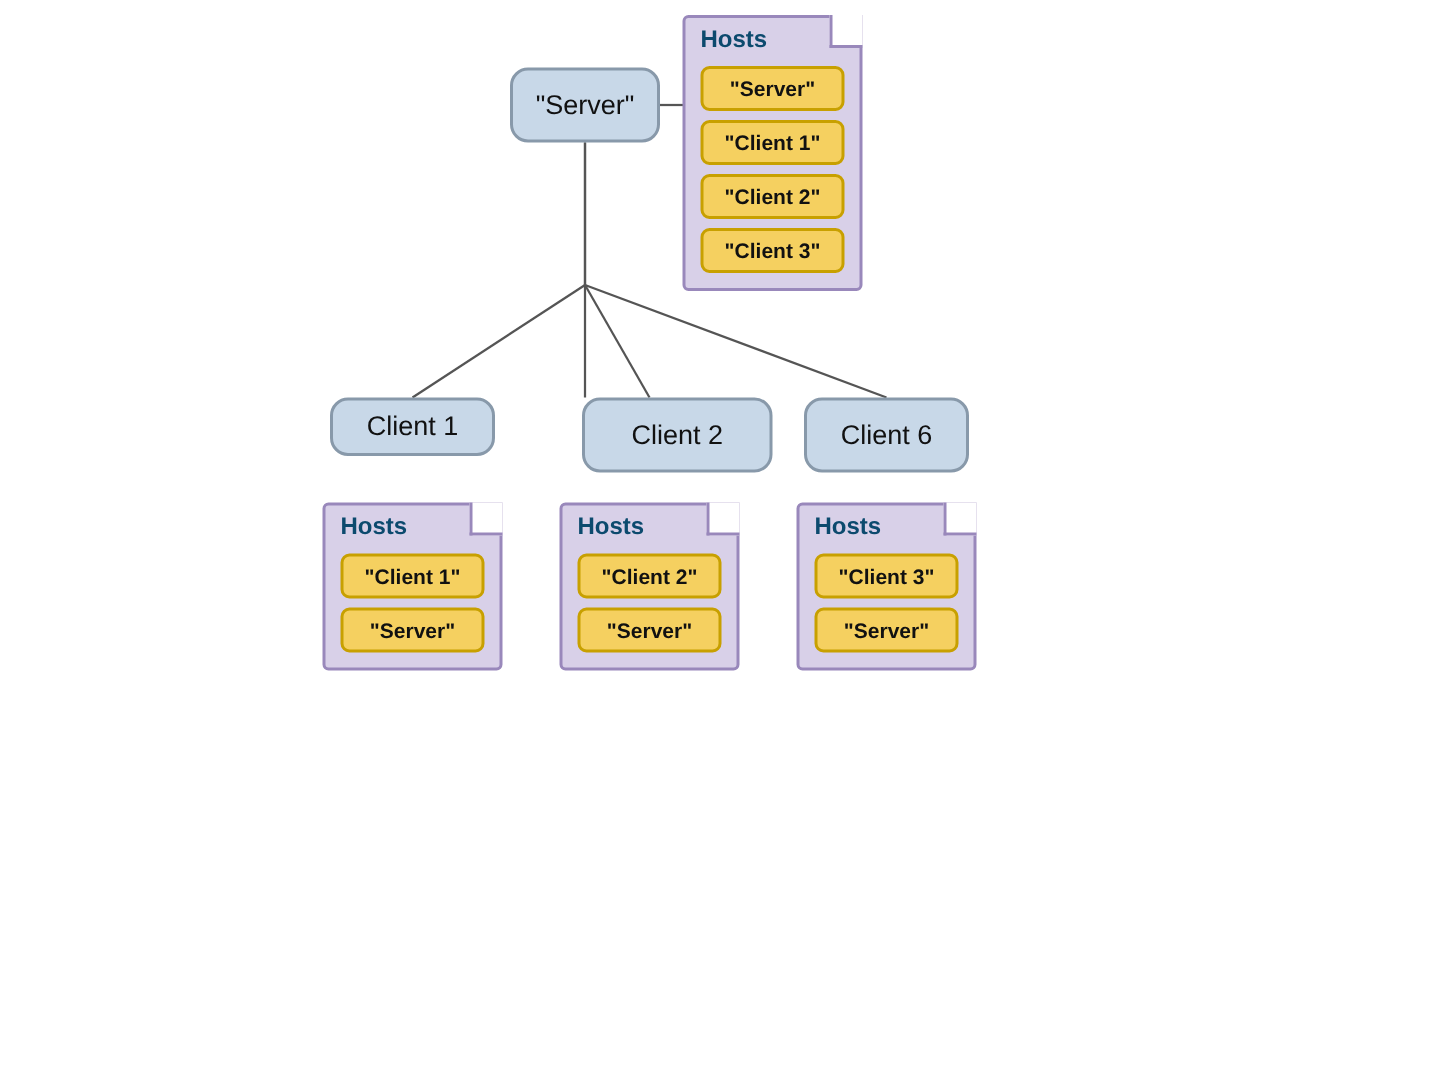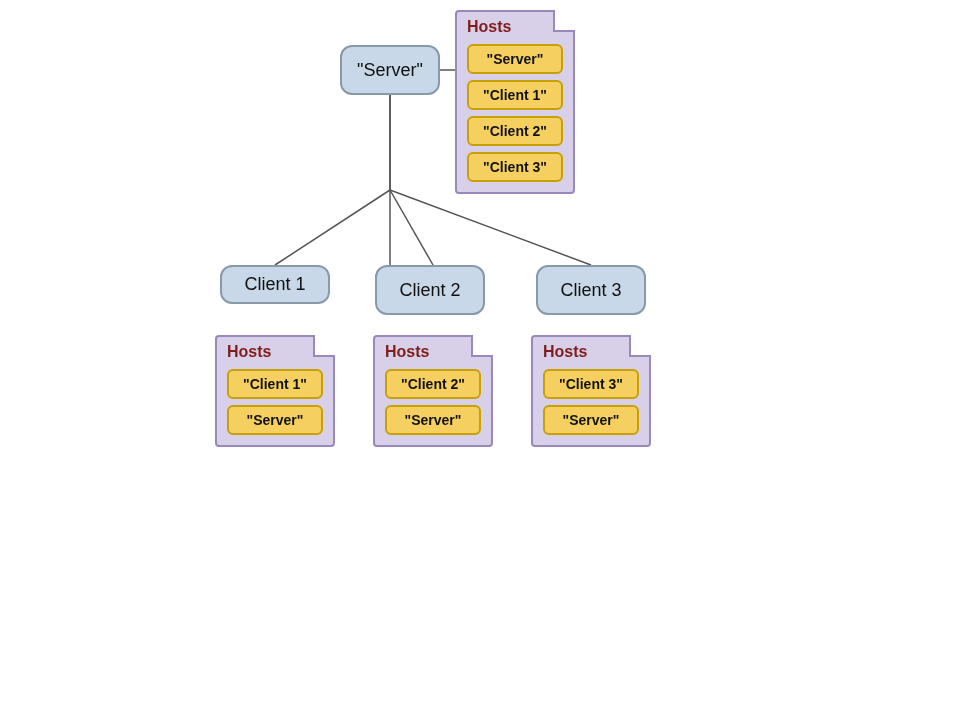--- a/index.html
+++ b/index.html
@@ -49,21 +49,21 @@
       width: 20px;
       height: 20px;
       background: #fff;
       border-left: 2px solid #9988bb;
       border-bottom: 2px solid #9988bb;
     }
 
     .hosts-title {
       font-size: 16px;
       font-weight: 600;
-      color: #7f1d1d;
+      color: #0c4a6e;
       padding: 6px 10px 4px 10px;
     }
 
     .hosts-items {
       display: flex;
       flex-direction: column;
       gap: 6px;
       padding: 4px 10px 10px 10px;
     }
 
@@ -126,34 +126,34 @@
   </div>
 
   <div class="hosts-container" style="left:215px; top:335px; width:120px;">
     <div class="hosts-title">Hosts</div>
     <div class="hosts-items">
       <div class="host-item">"Client 1"</div>
       <div class="host-item">"Server"</div>
     </div>
   </div>
 
-  <div class="node-box" style="left:375px; top:265px; width:110px; height:50px;justify-content:center;">
+  <div class="node-box" style="left:388px; top:265px; width:127px; height:50px;justify-content:center;">
     <span>Client 2</span>
   </div>
 
   <div class="hosts-container" style="left:373px; top:335px; width:120px;">
     <div class="hosts-title">Hosts</div>
     <div class="hosts-items">
       <div class="host-item">"Client 2"</div>
       <div class="host-item">"Server"</div>
     </div>
   </div>
 
   <div class="node-box" style="left:536px; top:265px; width:110px; height:50px;">
-    <span>Client 3</span>
+    <span>Client 6</span>
   </div>
 
   <div class="hosts-container" style="left:531px; top:335px; width:120px;">
     <div class="hosts-title">Hosts</div>
     <div class="hosts-items">
       <div class="host-item">"Client 3"</div>
       <div class="host-item">"Server"</div>
     </div>
   </div>
 

